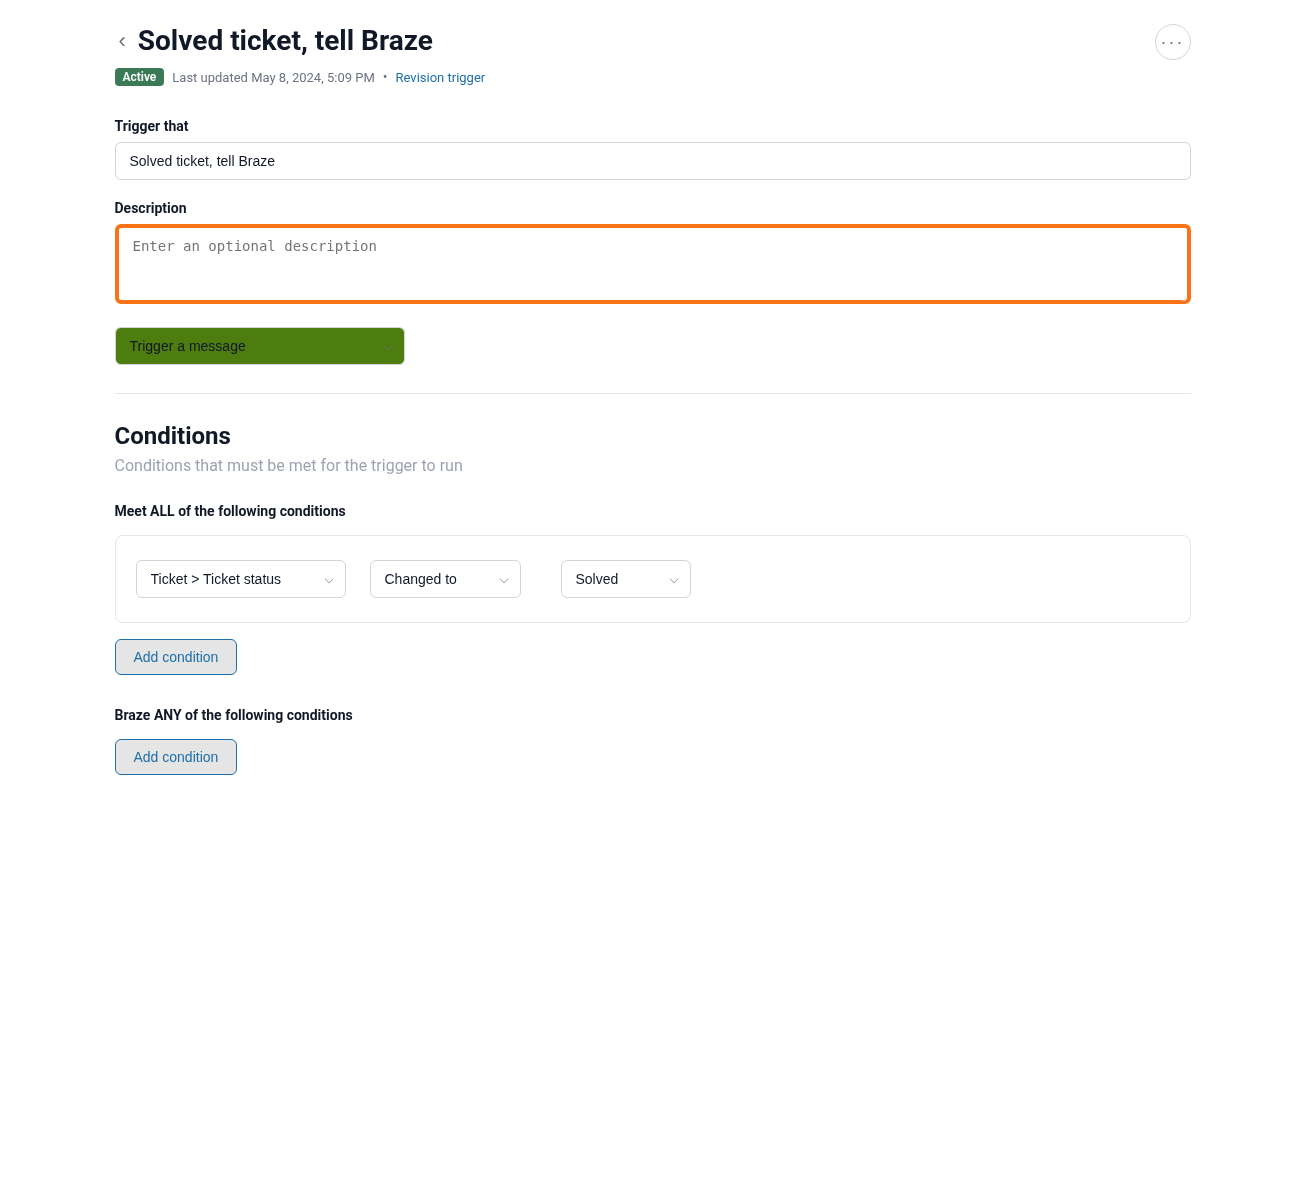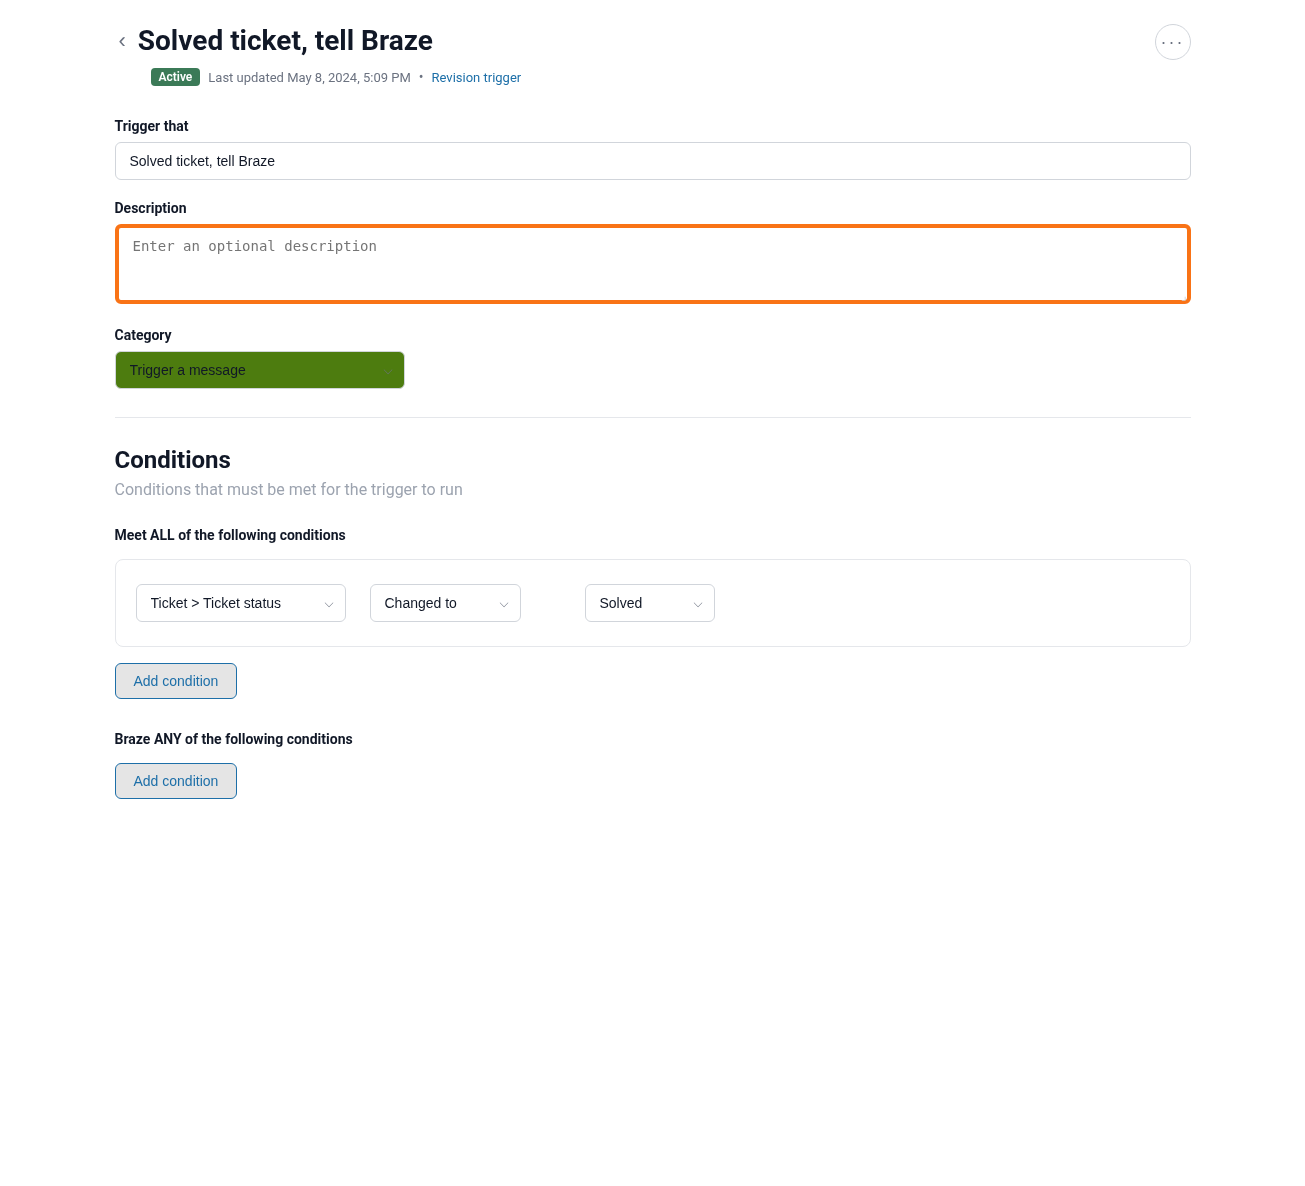--- a/index.html
+++ b/index.html
@@ -65,21 +65,20 @@
       justify-content: center;
       color: #6b7280;
       font-size: 18px;
       letter-spacing: 2px;
     }
 
     .subtitle-row {
       display: flex;
       align-items: center;
       gap: 8px;
-      margin-left: 36px;
       margin-bottom: 32px;
     }
 
     .active-badge {
       background: #3b7a57;
       color: #ffffff;
       font-size: 12px;
       font-weight: 600;
       padding: 2px 8px;
       border-radius: 4px;
@@ -204,35 +203,36 @@
     .conditions-box {
       border: 1px solid #e5e7eb;
       border-radius: 8px;
       padding: 24px 20px;
       margin-bottom: 16px;
     }
 
     .condition-row {
       display: flex;
       align-items: center;
-      gap: 24px;
+      gap: 0;
       flex-wrap: wrap;
     }
 
     .condition-select-wrapper {
       position: relative;
       display: inline-block;
     }
 
     .condition-select-wrapper.wide {
       width: 210px;
     }
 
     .condition-select-wrapper.medium {
       width: 151px;
+      margin-left: 24px;
     }
 
     .condition-select-wrapper.narrow {
       width: 170px;
       padding-left: 40px;
     }
 
     .condition-select {
       width: 100%;
       border: 1px solid #d1d5db;
@@ -290,21 +290,20 @@
 
   <div class="form-section">
     <div class="field-label">Description</div>
     <div class="textarea-wrapper">
       <textarea class="text-area" placeholder="Enter an optional description" style=""></textarea>
       <span class="resize-handle">⌟</span>
     </div>
   </div>
 
   <div class="form-section">
-    <div class="field-label">Category</div>
     <div class="select-wrapper">
       <select class="select-field">
         <option>Trigger a message</option>
         <option>Notify active agents</option>
         <option>Other</option>
       </select>
       <span class="chevron-icon">⌵</span>
     </div>
   </div>
 

